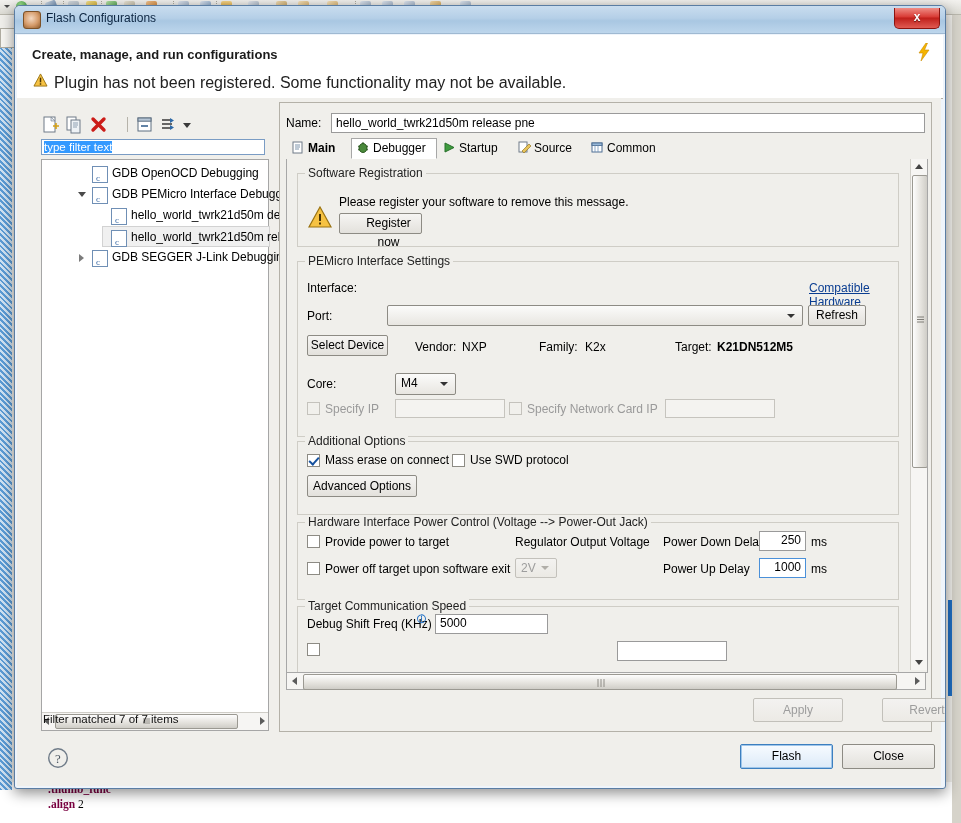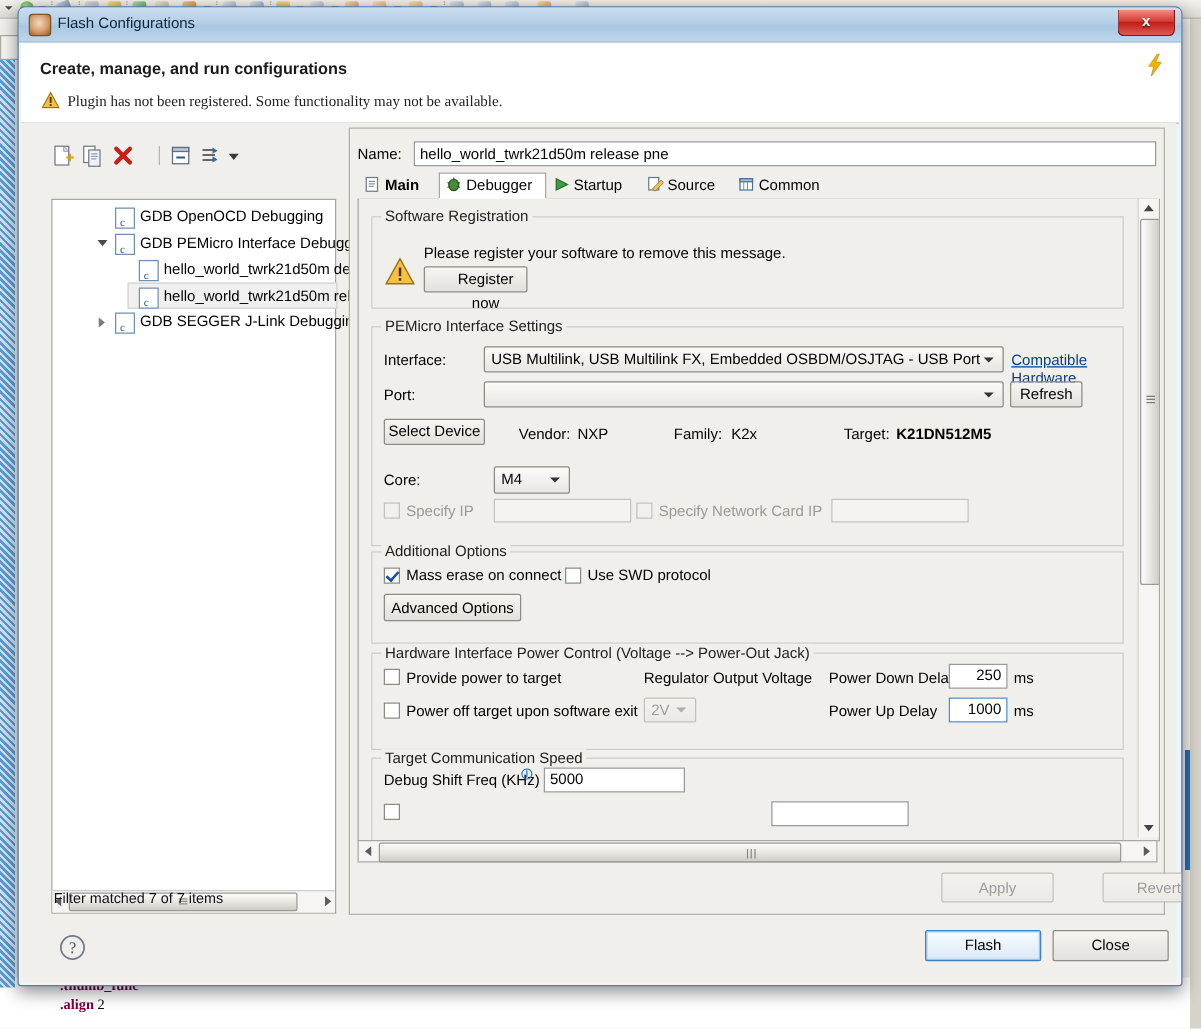--- a/index.html
+++ b/index.html
@@ -47,21 +47,21 @@
     background:linear-gradient(180deg,#ef8d85,#d83a34 45%,#bf1f1a 50%,#e05a52);
     border:1px solid #8b1410;border-top:none;
     color:#fff;font-size:12px;font-weight:bold;text-align:center;line-height:19px;
     cursor:pointer;text-shadow:0 1px 1px rgba(0,0,0,.5);}
 
   
   #header{position:relative;background:#ffffff;height:63px;border-bottom:1px solid #b4b0a6;
     margin:1px 2px 0 2px;}
   #hdr-title{position:absolute;left:15px;top:12px;font-size:13px;font-weight:bold;color:#1a1a1a;}
   #hdr-warn-icon{position:absolute;left:16px;top:38px;width:15px;height:14px;}
-  #hdr-msg{position:absolute;left:37px;top:39px;font-size:12px;color:#222;font-family:Liberation Serif, serif;}
+  #hdr-msg{position:absolute;left:37px;top:39px;font-size:16px;color:#222;}
   #hdr-bolt{position:absolute;right:12px;top:8px;width:14px;height:18px;}
 
   
   #body{position:absolute;left:2px;top:92px;width:924px;height:688px;background:#f0efeb;}
 
   
   #treepanel{position:absolute;left:18px;top:15px;width:242px;height:617px;}
   #tree-toolbar{height:24px;position:relative;}
   .tt-btn{position:absolute;top:2px;width:19px;height:19px;cursor:pointer;}
   #tt-sep{position:absolute;left:92px;top:4px;width:1px;height:15px;background:#b6b3aa;}
@@ -266,20 +266,23 @@
               <path d="M11 10l4 2.5-4 2.5z" fill="#2f6aa8"></path>
             </svg>
         </div>
         <div class="tt-btn" style="left:146px;width:12px;">
           <svg viewBox="0 0 12 19">
               <polygon points="2,8 10,8 6,13" fill="#3a3a3a"></polygon>
             </svg>
         </div>
       </div>
 
+      <div id="filter-input">
+        <span class="sel">type filter text</span>
+      </div>
 
       <div id="tree-outer">
         <div style="position:relative;padding-top:3px;">
 
           <div class="tnode">
             <span class="cico" style="left:50px;">
                 <i>c</i>
               </span>
             <span class="tlabel" style="left:70px;">GDB OpenOCD Debugging</span>
           </div>
@@ -381,24 +384,20 @@
             <rect x="12" y="18.5" width="2" height="2" fill="#4a3405"></rect>
           </svg>
           <span class="lbl" style="left:52px;top:36px;">Please register your software to remove this message.</span>
           <div class="btn" style="left:52px;top:54px;width:83px;height:21px;line-height:19px;padding-left:16px;">Register now</div>
 
           <div class="grp" style="left:10px;top:102px;width:600px;height:174px;">
             <span class="grp-title">PEMicro Interface Settings</span>
           </div>
 
           <span class="lbl" style="left:20px;top:122px;">Interface:</span>
-          <div class="combo" style="left:100px;top:118px;width:416px;height:21px;">
-            <span class="ctext">USB Multilink, USB Multilink FX, Embedded OSBDM/OSJTAG - USB Port</span>
-            <span class="carrow"></span>
-          </div>
           <span class="link" style="left:522px;top:122px;">Compatible Hardware</span>
 
           <span class="lbl" style="left:20px;top:150px;">Port:</span>
           <div class="combo" style="left:100px;top:146px;width:416px;height:21px;">
             <span class="carrow"></span>
           </div>
           <div class="btn" style="left:521px;top:146px;width:58px;height:21px;line-height:19px;">Refresh</div>
 
           <div class="btn" style="left:20px;top:176px;width:81px;height:21px;line-height:19px;">Select Device</div>
           <span class="lbl" style="left:128px;top:181px;">Vendor:</span>

